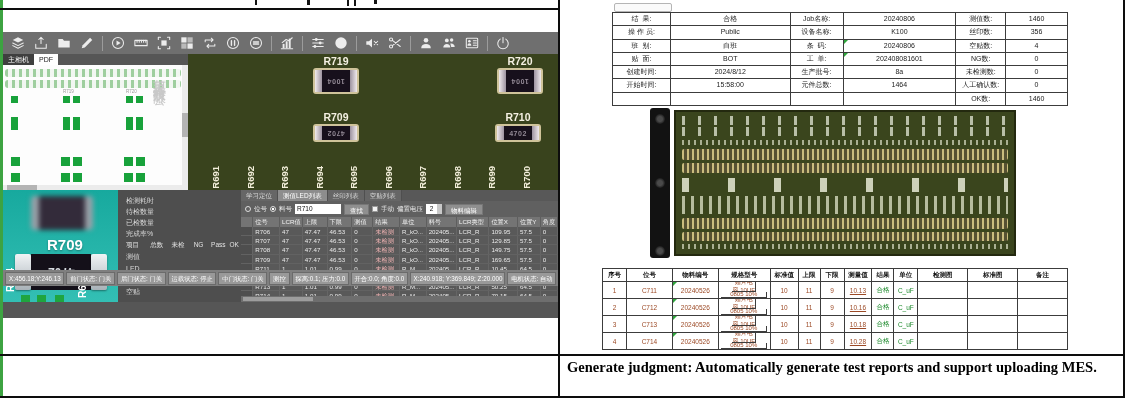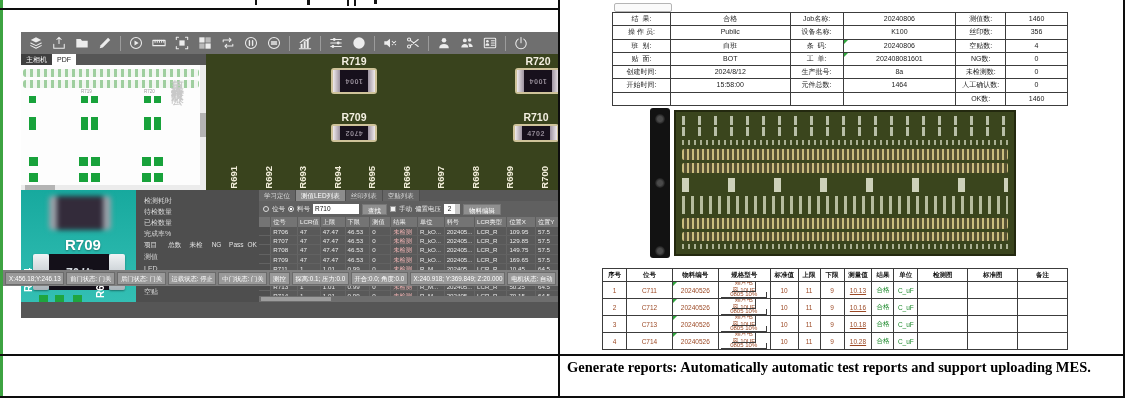--- a/index.html
+++ b/index.html
@@ -10,21 +10,21 @@
   .b { position:absolute; background:#0d0d0d; }
   .b-green { position:absolute; left:0; top:0; width:2.5px; height:398px; background:#3da341; }
   .b-topleft { left:0; top:8px; width:559px; height:1.8px; }
   .b-divider { left:558px; top:0; width:2px; height:398px; }
   .b-right { left:1123px; top:0; width:2px; height:398px; }
   .b-capsep { left:0; top:354px; width:1125px; height:1.8px; }
   .b-bottom { left:0; top:396px; width:1125px; height:2.2px; }
   .remnant { position:absolute; top:0; background:#141414; }
 
   
-  .app { position:absolute; left:21px; top:32px; width:555px; height:286px; background:#565656; }
+  .app { position:absolute; left:3px; top:32px; width:555px; height:286px; background:#565656; }
   .toolbar { position:absolute; left:0; top:0; width:100%; height:22px; background:#6f6f6f;
              display:flex; align-items:center; padding:0 4px; gap:1px; }
   .tb { width:22px; height:19px; display:flex; align-items:center; justify-content:center; border-radius:2px; }
   .tb svg { width:14px; height:14px; stroke:#ececec; fill:none; stroke-width:1.2; stroke-linecap:round; stroke-linejoin:round; }
   .tb svg .f { fill:#ececec; stroke:none; }
   .tb-sep { width:1px; height:15px; background:#9b9b9b; margin:0 3px; }
 
   .vtabs { position:absolute; left:0; top:22px; height:11px; display:flex; }
   .vtab { font-size:7px; line-height:11px; padding:0 5px; background:#fff; color:#222; }
   .vtab[data-active="true"] { background:#3f3f3f; color:#fff; }
@@ -817,21 +817,21 @@
           <div class="greenv">合格</div>
           <div class="greenv">C_uF</div>
           <div></div>
           <div></div>
           <div></div>
         </div>
         </div>
     </div>
   </div>
 
-  <div class="caption cap-right">Generate reports: Automatically automatic test reports and support uploading MES.</div>
+  <div class="caption cap-right">Generate judgment: Automatically generate test reports and support uploading MES.</div>
 
   <div class="b-green"></div>
   <div class="b b-topleft"></div>
   <div class="b b-divider"></div>
   <div class="b b-right"></div>
   <div class="b b-capsep"></div>
   <div class="b b-bottom"></div>
 </div>
 
 </body></html>

